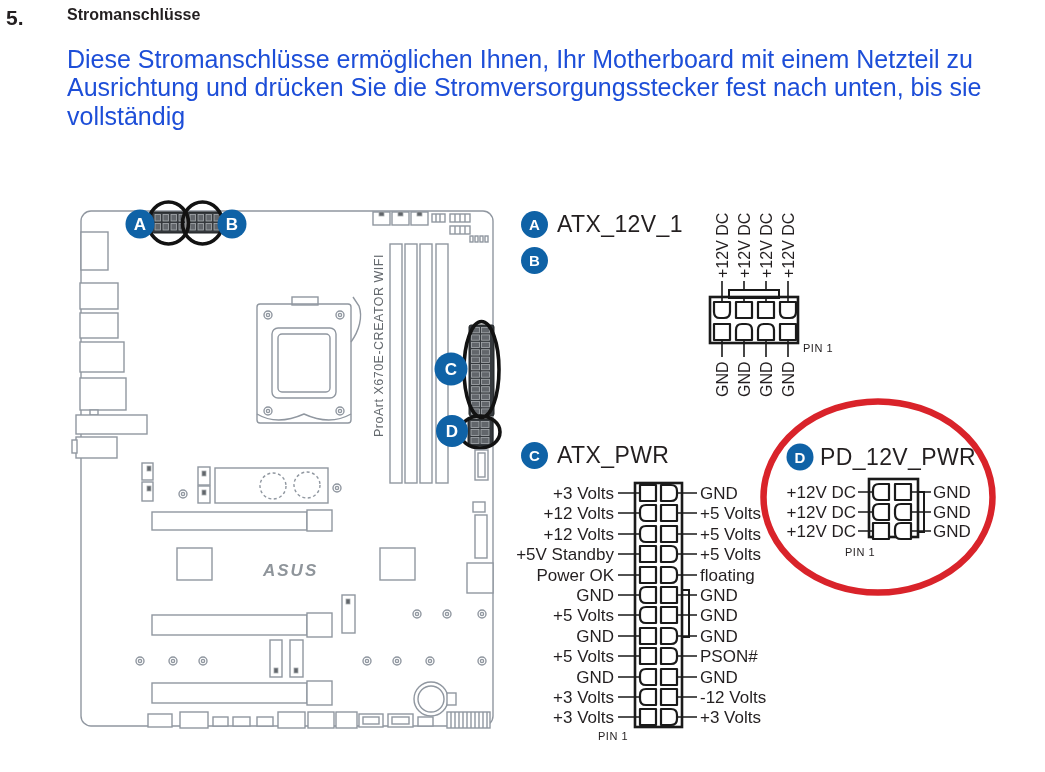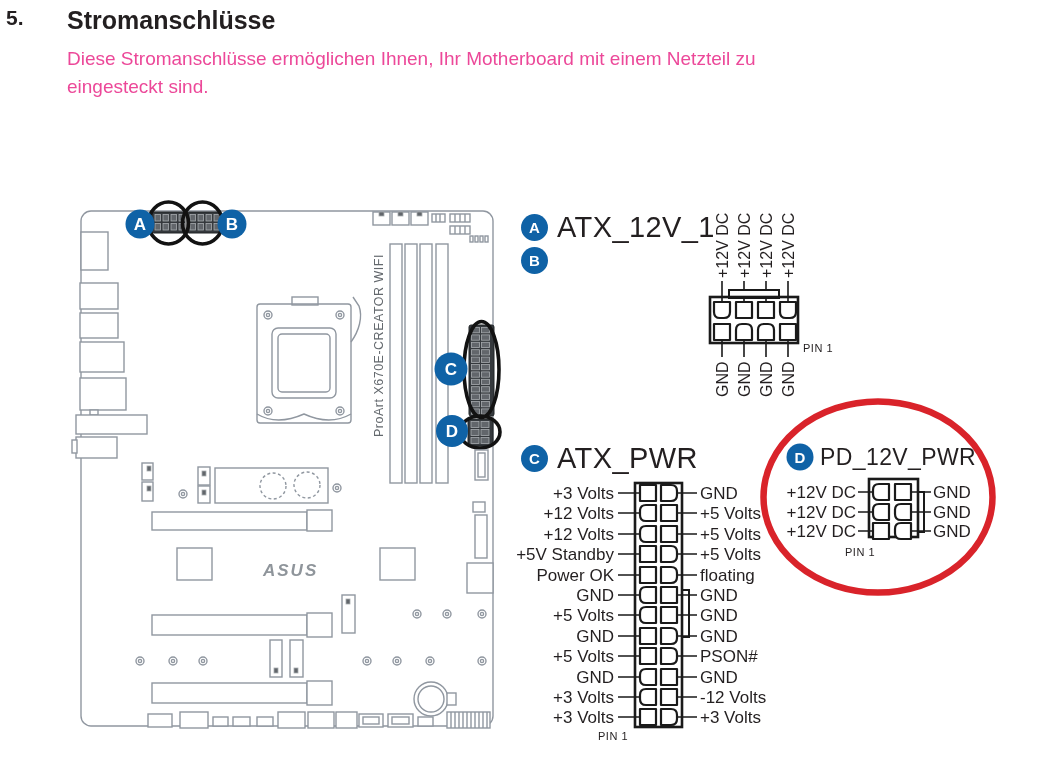--- a/index.html
+++ b/index.html
@@ -5,35 +5,35 @@
   * { margin:0; padding:0; box-sizing:border-box; }
   html,body { background:#fff; }
   .page {
     position:relative; width:1045px; height:772px; background:#fff;
     font-family:"Liberation Sans", sans-serif; color:#231f20; overflow:hidden;
   }
   .heading-num {
     position:absolute; left:6px; top:6px; font-size:21px; font-weight:bold;
   }
   .heading-title {
-    position:absolute; left:67px; top:6px; font-size:25px; font-weight:bold;
+    position:absolute; left:67px; top:6px; font-size:16px; font-weight:bold;
   }
   .intro {
     position:absolute; left:67px; top:45px; width:940px;
-    font-size:19px; line-height:28.4px; color:#ec4899;
+    font-size:25px; line-height:28.4px; color:#1d4ed8;
   }
   .legend-row {
     position:absolute; display:flex; align-items:center; gap:9px;
   }
   .badge {
     width:27px; height:27px; border-radius:50%; background:#0f62a6;
     color:#fff; font-size:15px; font-weight:bold;
     display:flex; align-items:center; justify-content:center; flex:0 0 auto;
   }
-  .legend-label { font-size:29px; letter-spacing:0.4px; color:#231f20; white-space:nowrap; }
+  .legend-label { font-size:23px; letter-spacing:0.4px; color:#231f20; white-space:nowrap; }
   svg { position:absolute; overflow:visible; }
   svg text { font-family:"Liberation Sans", sans-serif; fill:#231f20; }
   
   .bl  { fill:none; stroke:#9097a0; stroke-width:1.4px; }
   .blf { fill:#fff;  stroke:#9097a0; stroke-width:1.4px; }
   .dk  { fill:#35393d; stroke:#212427; stroke-width:1px; }
   .plt { fill:#62666b; stroke:#a8acb0; stroke-width:0.8px; }
   .oc  { fill:none; stroke:#121212; stroke-width:3.6px; }
   .bdg { fill:#0f62a6; }
   .bdg-t { fill:#ffffff; font-weight:bold; font-size:17px; text-anchor:middle; }
@@ -55,21 +55,21 @@
 </head>
 <body>
 
 <div class="page">
 
   <div class="heading-num">5.</div>
   <div class="heading-title">Stromanschlüsse</div>
 
   <div class="intro">
     <div>Diese Stromanschlüsse ermöglichen Ihnen, Ihr Motherboard mit einem Netzteil zu</div>
-    <div>eingesteckt sind.</div>
+    <div>Ausrichtung und drücken Sie die Stromversorgungsstecker fest nach unten, bis sie vollständig</div>
   </div>
 
   <svg style="left:70px; top:200px;" width="440" height="540" viewBox="70 200 440 540">
     <defs>
       <path id="scrw" class="bl" d="M0,0 m-4,0 a4,4 0 1,0 8,0 a4,4 0 1,0 -8,0 M0,0 m-1.6,0 a1.6,1.6 0 1,0 3.2,0 a1.6,1.6 0 1,0 -3.2,0"></path>
     </defs>
 
     <rect class="blf" x="81" y="211" width="412" height="515" rx="10"></rect>
 
     <g>

